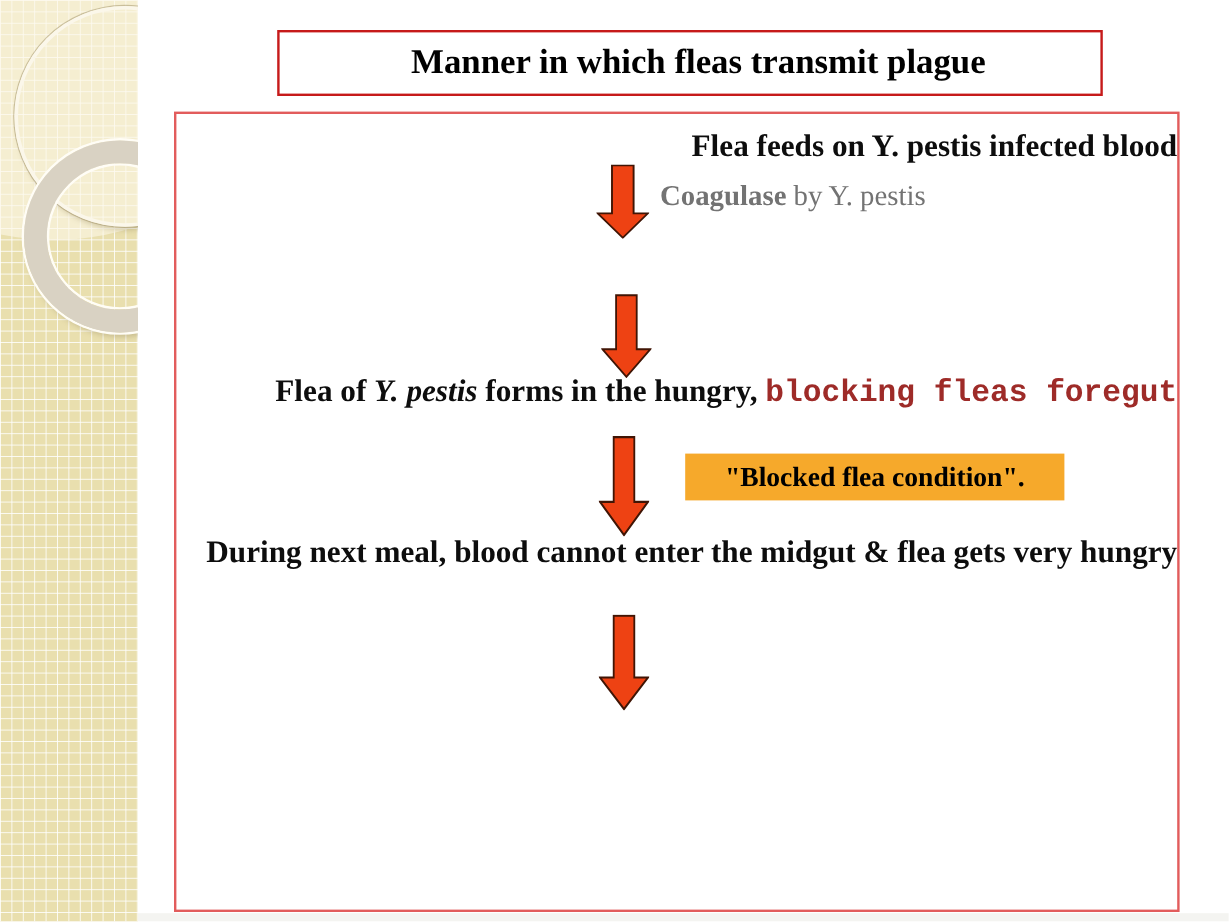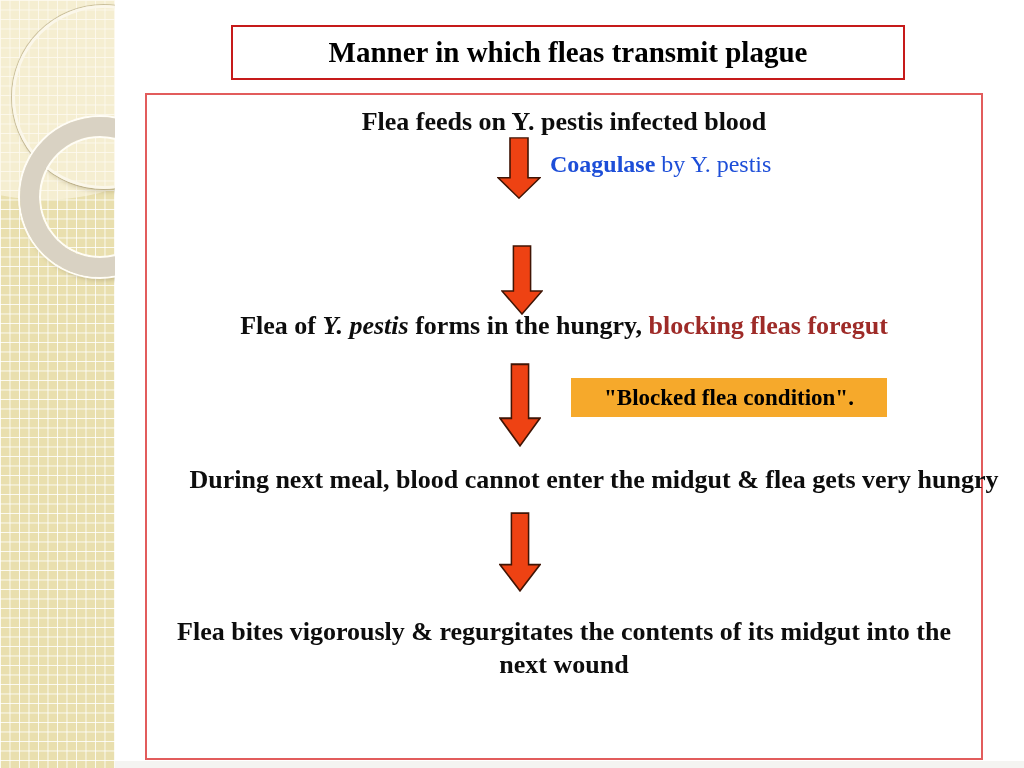--- a/index.html
+++ b/index.html
@@ -18,42 +18,42 @@
   .circle-thin{position:absolute;left:12px;top:5px;width:178px;height:178px;border-radius:50%;
     border:3px solid #fbf7ea;
     box-shadow:0 0 0 1px rgba(150,135,90,.45), 2px 3px 4px rgba(150,135,90,.35);}
   .ring-thick{position:absolute;left:20px;top:117px;width:122px;height:122px;border-radius:50%;
     border:19px solid #d9d2c3;
     box-shadow:0 0 0 2px #fffdf6, inset 0 0 0 2px #fffdf6, 2px 3px 5px rgba(130,115,75,.4);}
   .slide-edge{position:absolute;left:115px;top:761px;width:909px;height:7px;background:#f4f4f1;}
 
   
   .title-box{position:absolute;left:231px;top:25px;width:670px;height:51px;background:#ffffff;
-    border:2px solid #c61a1a;display:flex;align-items:center;justify-content:center;}
+    border:2px solid #c61a1a;display:flex;align-items:center;justify-content:center;padding-left:14px;}
   .title-text{font-size:29px;font-weight:bold;color:#000;white-space:nowrap;}
 
   
   .main-box{position:absolute;left:145px;top:93px;width:834px;height:663px;background:#ffffff;
     border:2px solid #e25c5c;}
-  .step{position:absolute;left:0;width:100%;text-align:center;font-size:26px;font-weight:bold;
+  .step{position:absolute;left:0;width:100%;text-align:right;font-size:26px;font-weight:bold;
     color:#0d0d0d;line-height:33px;}
   .step .inner{display:inline-block;max-width:818px;}
   .species{font-style:italic;}
   .red-text{color:#9e2b28;}
   .arrow{position:absolute;display:block;}
   .arrow svg{display:block;width:100%;height:100%;}
-  .coagulase{position:absolute;left:403px;top:56px;font-size:24px;color:#1d4ed8;white-space:nowrap;}
+  .coagulase{position:absolute;left:403px;top:56px;font-size:24px;color:#737373;white-space:nowrap;}
   .coagulase .bold{font-weight:bold;}
   .callout{position:absolute;left:424px;top:283px;width:316px;height:39px;background:#f6a92b;
     display:flex;align-items:center;justify-content:center;font-size:23px;font-weight:bold;color:#000;
     white-space:nowrap;}
   .step1{top:10px;}
   .step2{top:108px;}
   .step3{top:214px;}
-  .step4{top:368px;padding-left:30px;}
+  .step4{top:348px;}
   .step5{top:520px;}
   .arrow1{left:350px;top:42px;width:44px;height:62px;}
   .arrow2{left:354px;top:150px;width:42px;height:70px;}
   .arrow3{left:352px;top:268px;width:42px;height:84px;}
   .arrow4{left:352px;top:417px;width:42px;height:80px;}
 </style>
 </head>
 <body>
 
 <div class="slide">
@@ -85,21 +85,21 @@
     </div>
 
 
     <span class="arrow arrow2">
       <svg viewBox="0 0 44 70" preserveAspectRatio="none">
         <polygon points="13,1 31,1 31,46 43,46 22,69 1,46 13,46" stroke-width="1.6" stroke="#401505" style="fill: rgb(238, 66, 19);"></polygon>
       </svg>
     </span>
 
     <div class="step step3">
-      <span class="inner"><span>Flea of </span><span class="species">Y. pestis</span><span> forms in the hungry, </span><span class="red-text" style="color: rgb(158, 43, 40);">blocking fleas foregut</span></span>
+      <span class="inner"><span>Flea of </span><span class="species">Y. pestis</span><span> forms in the hungry, </span><span class="red-text" style="color: rgb(158, 43, 40); font-family: Liberation Mono, monospace;">blocking fleas foregut</span></span>
     </div>
 
     <span class="arrow arrow3">
       <svg viewBox="0 0 44 70" preserveAspectRatio="none">
         <polygon points="13,1 31,1 31,46 43,46 22,69 1,46 13,46" stroke-width="1.6" stroke="#401505" style="fill: rgb(238, 66, 19);"></polygon>
       </svg>
     </span>
 
     <div class="callout" style="background-color: rgb(246, 169, 43);">
       <span>"Blocked flea condition".</span>
@@ -108,20 +108,17 @@
     <div class="step step4">
       <span class="inner">During next meal, blood cannot enter the midgut &amp; flea gets very hungry</span>
     </div>
 
     <span class="arrow arrow4">
       <svg viewBox="0 0 44 70" preserveAspectRatio="none">
         <polygon points="13,1 31,1 31,46 43,46 22,69 1,46 13,46" stroke-width="1.6" stroke="#401505" style="fill: rgb(238, 66, 19);"></polygon>
       </svg>
     </span>
 
-    <div class="step step5">
-      <span class="inner">Flea bites vigorously &amp; regurgitates the contents of its midgut into the next wound</span>
-    </div>
 
   </div>
 
   <div class="slide-edge"></div>
 </div>
 
 </body></html>

